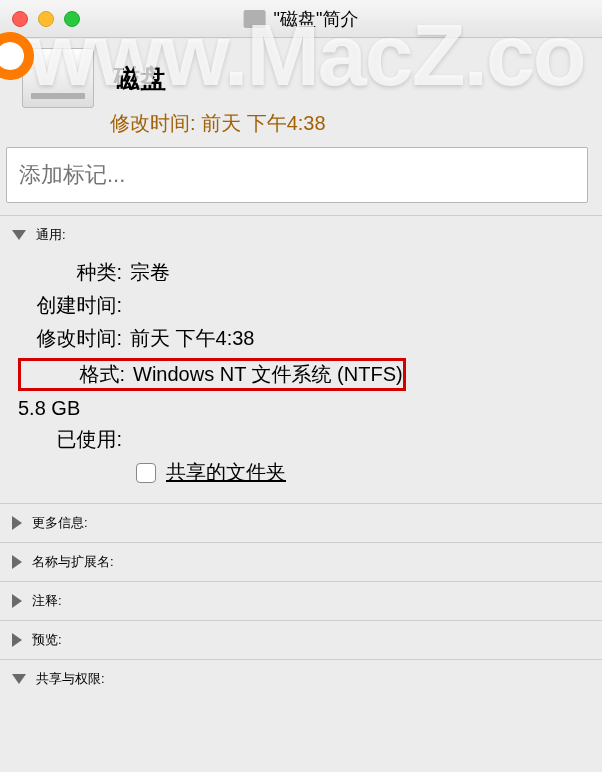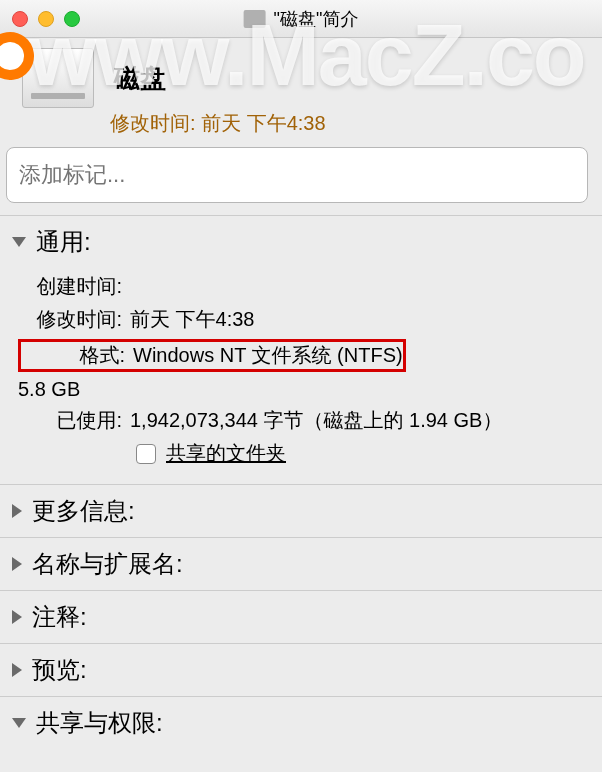--- a/index.html
+++ b/index.html
@@ -52,32 +52,32 @@
   content:""; position:absolute; left:8px; right:8px; bottom:8px; height:6px;
   background: #b0b0b0; border-radius:1px;
 }
 .header-text { font-size: 26px; font-weight: 600; }
 .header-sub {
   padding-left: 110px; font-size: 20px; color:#a16207; margin-bottom:10px;
   margin-top:-4px;
 }
 .tag-field {
   margin: 4px 14px 12px 6px;
-  background: #fff; border: 1px solid #b7b7b7; border-radius: 8px;
+  background: #fff; border: 1px solid #b7b7b7; border-radius: 2px;
   height: 56px; display:flex; align-items:center; padding-left:12px;
 }
 .tag-field input {
   border:none; outline:none; font-size:22px; color:#9a9a9a; background:transparent; width:100%;
 }
 .section {
   border-top: 1px solid #cccccc;
 }
 .section-header {
   display:flex; align-items:center; gap:6px;
-  font-size:24px; padding: 10px 12px;
+  font-size:13px; padding: 10px 12px;
   cursor: default;
 }
 .tri {
   width:0; height:0; display:inline-block;
 }
 .tri.down {
   border-left:7px solid transparent;
   border-right:7px solid transparent;
   border-top:10px solid #6a6a6a;
   margin-right:4px;
@@ -160,38 +160,41 @@
   <input type="text" placeholder="添加标记..." style="">
 </div>
 
 <div class="section">
   <div class="section-header">
     <span class="tri down"></span>
     <span>通用:</span>
   </div>
   <div class="details">
     <div class="row">
+      <div class="label">种类:</div>
+      <div>宗卷</div>
+    </div>
+    <div class="row">
       <div class="label">创建时间:</div>
     </div>
     <div class="row">
       <div class="label">修改时间:</div>
       <div>前天 下午4:38</div>
     </div>
     <div class="row">
       <div class="red-box">
         <div class="label">格式:</div>
         <div>Windows NT 文件系统 (NTFS)</div>
       </div>
     </div>
     <div class="row">
       <div>5.8 GB</div>
     </div>
     <div class="row">
       <div class="label">已使用:</div>
-      <div>1,942,073,344 字节（磁盘上的 1.94 GB）</div>
     </div>
     <div class="row" style="padding-left:118px;text-decoration:underline;">
       <span class="checkbox"></span>
       <span>共享的文件夹</span>
     </div>
   </div>
 </div>
 
 <div class="section">
   <div class="section-header">

